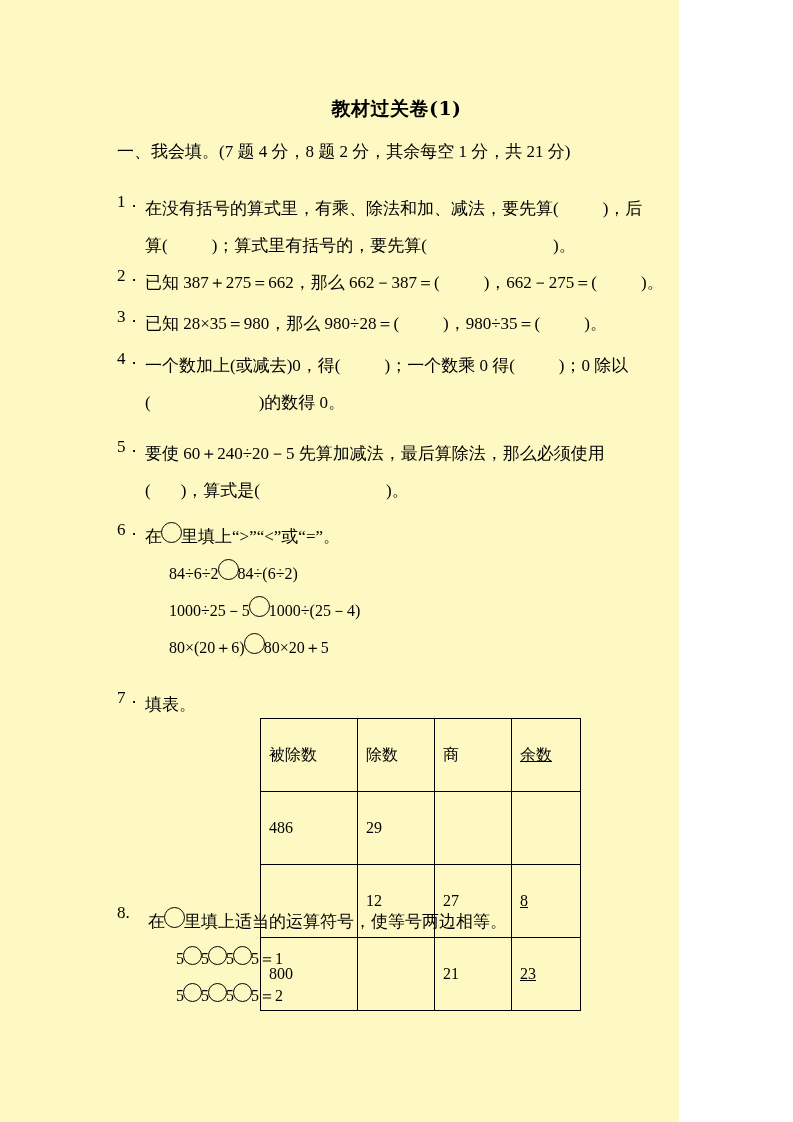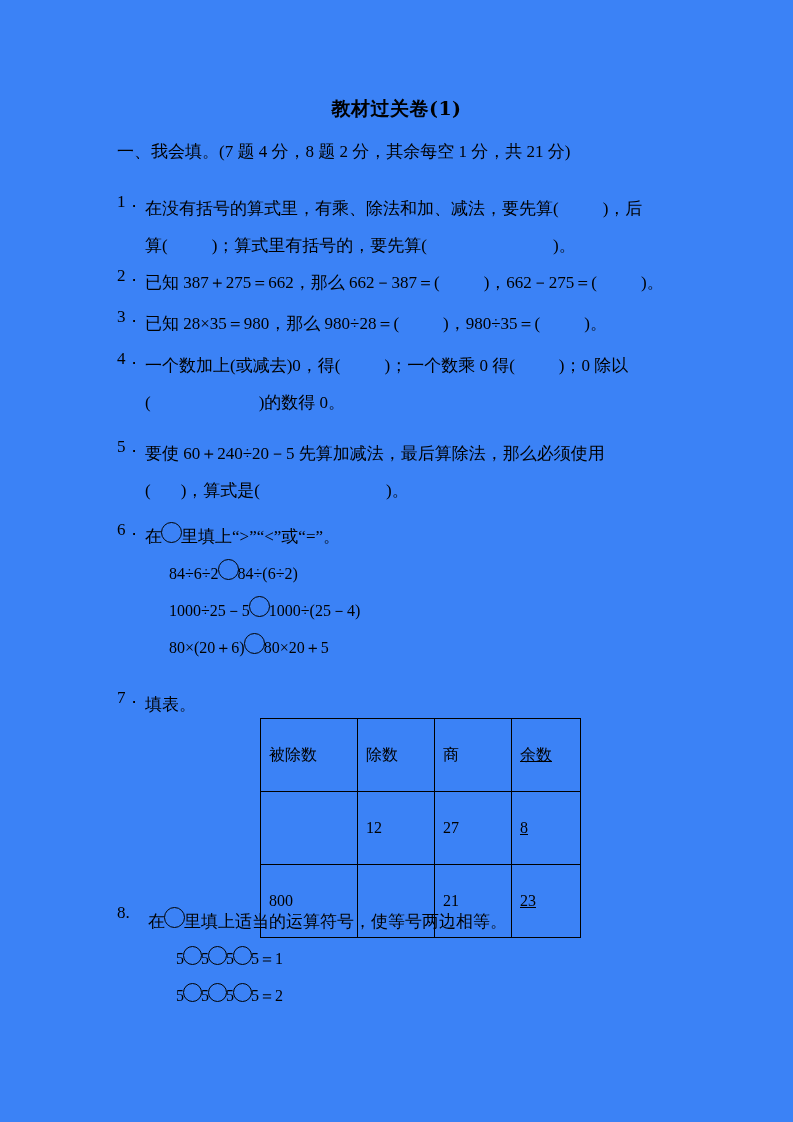--- a/index.html
+++ b/index.html
@@ -12,23 +12,23 @@
     height: 1122px;
     position: relative;
     font-family: "Liberation Serif", "DejaVu Serif", serif;
     color: #000000;
     overflow: hidden;
   }
 
   .page {
     position: absolute;
     left: 0; top: 0;
-    width: 793px;
+    width: 679px;
     height: 1122px;
-    background: #3b82f6;
+    background: #fef9c3;
   }
 
   .doc-title {
     position: absolute;
     left: 0;
     top: 96px;
     width: 793px;
     text-align: center;
     font-size: 19px;
     font-weight: bold;
@@ -229,20 +229,26 @@
 
   <table class="fill-table">
     <tbody>
         <tr>
       <td class="c0">被除数</td>
       <td class="c1">除数</td>
       <td class="c2">商</td>
       <td class="c3">余数</td>
     </tr>
     <tr>
+      <td class="c0">486</td>
+      <td class="c1">29</td>
+      <td class="c2"></td>
+      <td class="c3"></td>
+    </tr>
+    <tr>
       <td class="c0"></td>
       <td class="c1">12</td>
       <td class="c2">27</td>
       <td class="c3">8</td>
     </tr>
     <tr>
       <td class="c0">800</td>
       <td class="c1"></td>
       <td class="c2">21</td>
       <td class="c3">23</td>

